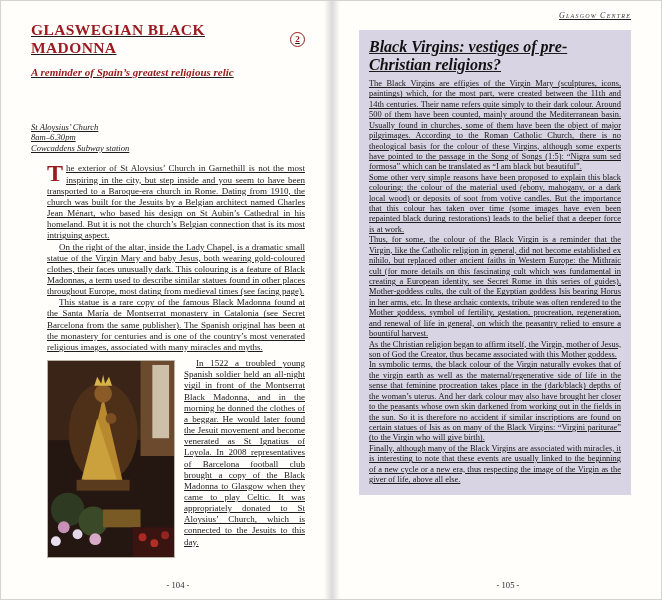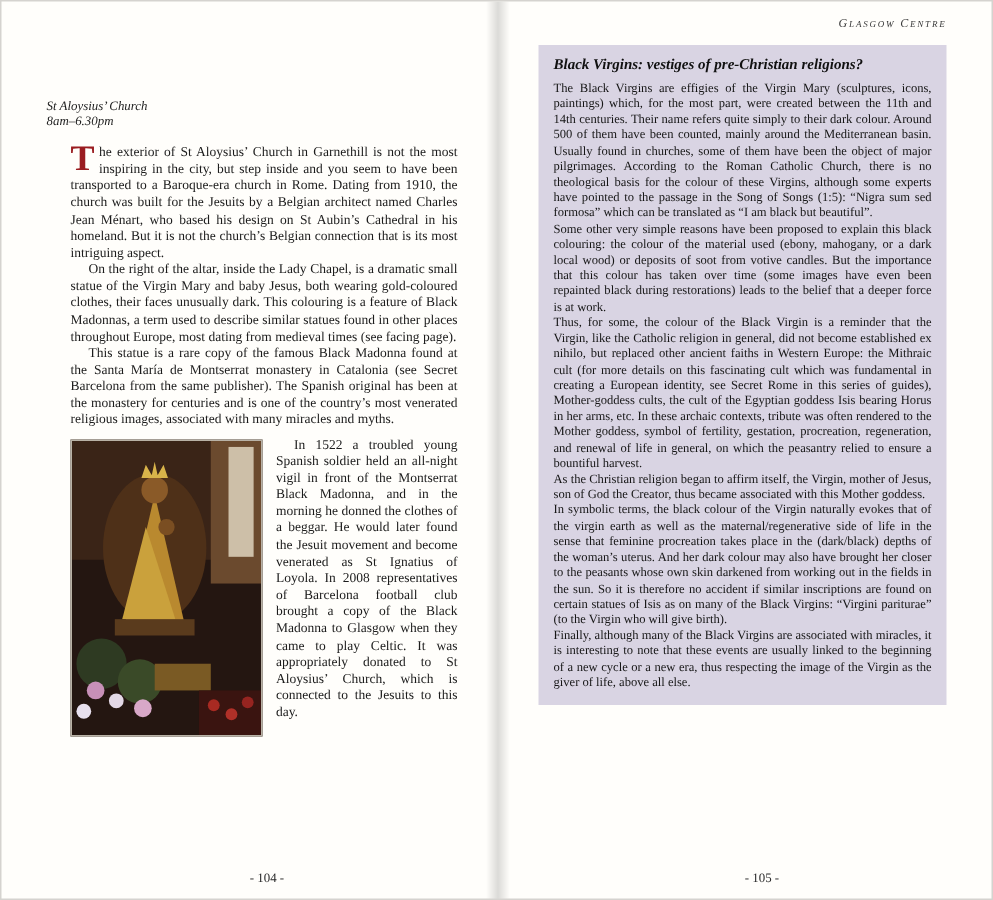--- a/index.html
+++ b/index.html
@@ -13,21 +13,21 @@
     position:relative;
     width:662px;height:600px;
     background:var(--paper);
     display:flex;
     font-family:"Liberation Serif", serif;
     color:var(--ink);
     box-sizing:border-box;
     border:1px solid #d5d3cf;
     overflow:hidden;
   }
-  .page{position:relative;width:331px;height:600px;box-sizing:border-box;overflow:hidden;}
+  .page{position:relative;width:331px;height:600px;box-sizing:border-box;overflow:hidden;text-decoration:underline;}
   .page.left{padding:20px 26px 0 30px;}
   .page.right{padding:8px 30px 0 28px;}
   .gutter{
     position:absolute;left:323px;top:0;width:16px;height:600px;
     background:linear-gradient(90deg, rgba(0,0,0,0) 0%, rgba(0,0,0,0.14) 50%, rgba(0,0,0,0) 100%);
     pointer-events:none;z-index:5;
   }
 
   
   .title-row{display:flex;align-items:center;gap:10px;}
@@ -69,36 +69,42 @@
   .running-header{
     text-align:right;font-style:italic;font-variant:small-caps;
     font-size:8px;letter-spacing:1.2px;color:#3a3a3a;margin:2px 0 10px 0;
   }
   .sidebar-box{
     background:var(--box-bg);
     padding:8px 10px 10px 10px;
     box-sizing:border-box;
   }
   .sidebar-box h3{
-    margin:0 0 5px 0;font-size:10px;font-weight:bold;font-style:italic;color:#111;
+    margin:0 0 5px 0;font-size:16px;font-weight:bold;font-style:italic;color:#111;
   }
   .sidebar-box p{
     margin:0;font-size:8.4px;line-height:1.24;text-align:justify;color:#161616;
   }
 </style>
 </head>
 <body>
 
 <div class="spread">
 
   <div class="page left">
+    <div class="title-row">
+      <h1 class="title">GLASWEGIAN BLACK MADONNA</h1>
+      <span class="badge">2</span>
+    </div>
+    <h2 class="subtitle">A reminder of Spain’s greatest religious relic</h2>
 
     <div class="info">
       <div>St Aloysius’ Church</div>
       <div>8am–6.30pm</div>
+      <div>Cowcaddens Subway station</div>
     </div>
 
     <div class="body">
       <p class="first">The exterior of St Aloysius’ Church in Garnethill is not the most inspiring in the city, but step inside and you seem to have been transported to a Baroque-era church in Rome. Dating from 1910, the church was built for the Jesuits by a Belgian architect named Charles Jean Ménart, who based his design on St Aubin’s Cathedral in his homeland. But it is not the church’s Belgian connection that is its most intriguing aspect.</p>
       <p>On the right of the altar, inside the Lady Chapel, is a dramatic small statue of the Virgin Mary and baby Jesus, both wearing gold-coloured clothes, their faces unusually dark. This colouring is a feature of Black Madonnas, a term used to describe similar statues found in other places throughout Europe, most dating from medieval times (see facing page).</p>
       <p>This statue is a rare copy of the famous Black Madonna found at the Santa María de Montserrat monastery in Catalonia (see Secret Barcelona from the same publisher). The Spanish original has been at the monastery for centuries and is one of the country’s most venerated religious images, associated with many miracles and myths.</p>
 
       <div class="wrap-block">
         <figure class="photo">
           <svg viewBox="0 0 128 198" preserveAspectRatio="none">

